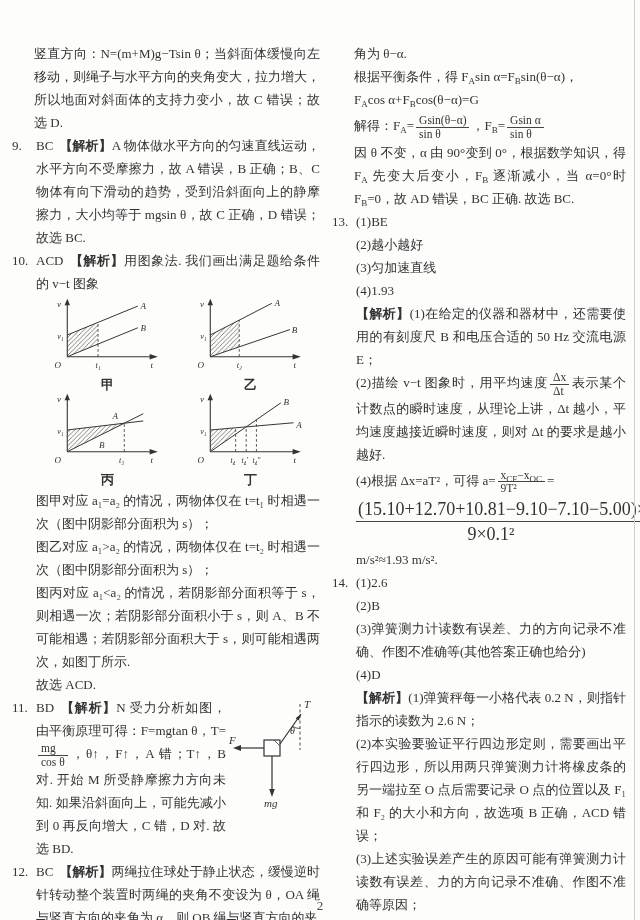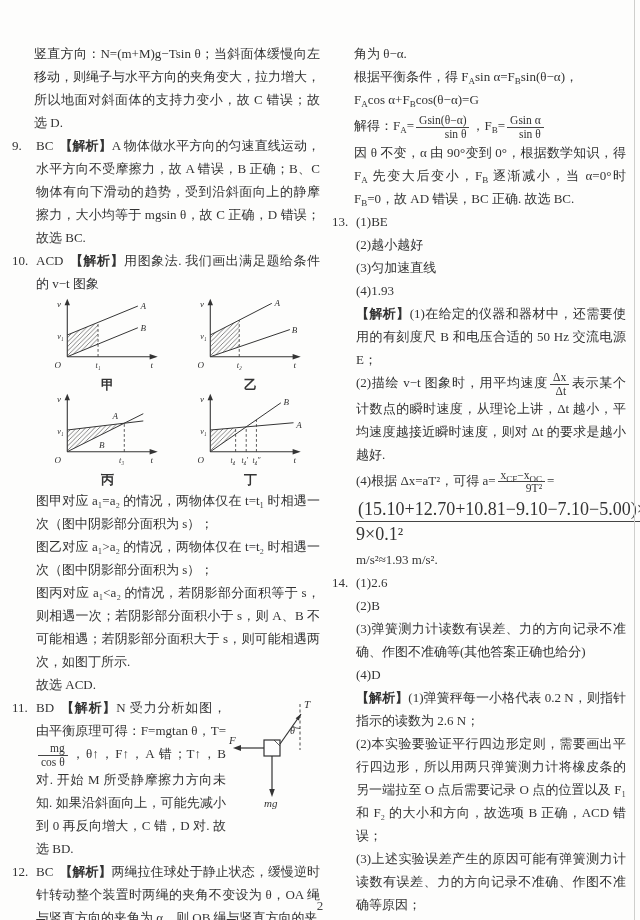--- a/index.html
+++ b/index.html
@@ -10,27 +10,27 @@
   .col{font-size:13px;line-height:23px;text-align:justify;}
   .col.left{width:308px;}
   .col.right{width:294px;}
   p{margin:0;}
   .indent{padding-left:22px;}
   .item{position:relative;padding-left:24px;}
   .item>.num{position:absolute;left:0;top:0;}
   .b{font-weight:700;}
   .ans{margin-right:6px;font-family:Liberation Serif, serif;}
   sub{font-size:9px;vertical-align:-3px;line-height:0;}
-  .frac{display:inline-block;vertical-align:middle;text-align:right;line-height:1.08;
+  .frac{display:inline-block;vertical-align:middle;text-align:left;line-height:1.08;
         font-size:11.5px;margin:0 2px;}
   .frac .fn{display:block;border-bottom:1px solid #444;padding:0 3px;}
   .frac .fd{display:block;padding:0 3px;}
   .bigfrac{display:block;text-align:left;line-height:1.25;font-size:18px;margin:2px 0 2px 0;}
   .bigfrac .fn{display:inline-block;border-bottom:1px solid #444;padding:0 2px 1px 2px;}
-  .bigfrac .fd{display:block;padding-top:1px;}
+  .bigfrac .fd{display:block;text-align:center;padding-top:1px;}
   .ggrid{display:grid;grid-template-columns:1fr 1fr;gap:0 4px;justify-items:center;
          margin:2px 0 2px 2px;}
   .gfig{margin:0;text-align:center;}
   .gcap{font-weight:700;font-size:13px;line-height:15px;margin-top:-3px;}
   svg text{font-family:"Liberation Serif","DejaVu Serif",serif;font-style:italic;fill:#333;}
   .fd-wrap{float:right;width:92px;margin:-2px 0 0 2px;}
   .pageno{position:absolute;bottom:6px;left:0;right:0;text-align:center;font-size:13px;color:#444;}
   .eqline{line-height:30px;}
 </style>
 </head>

